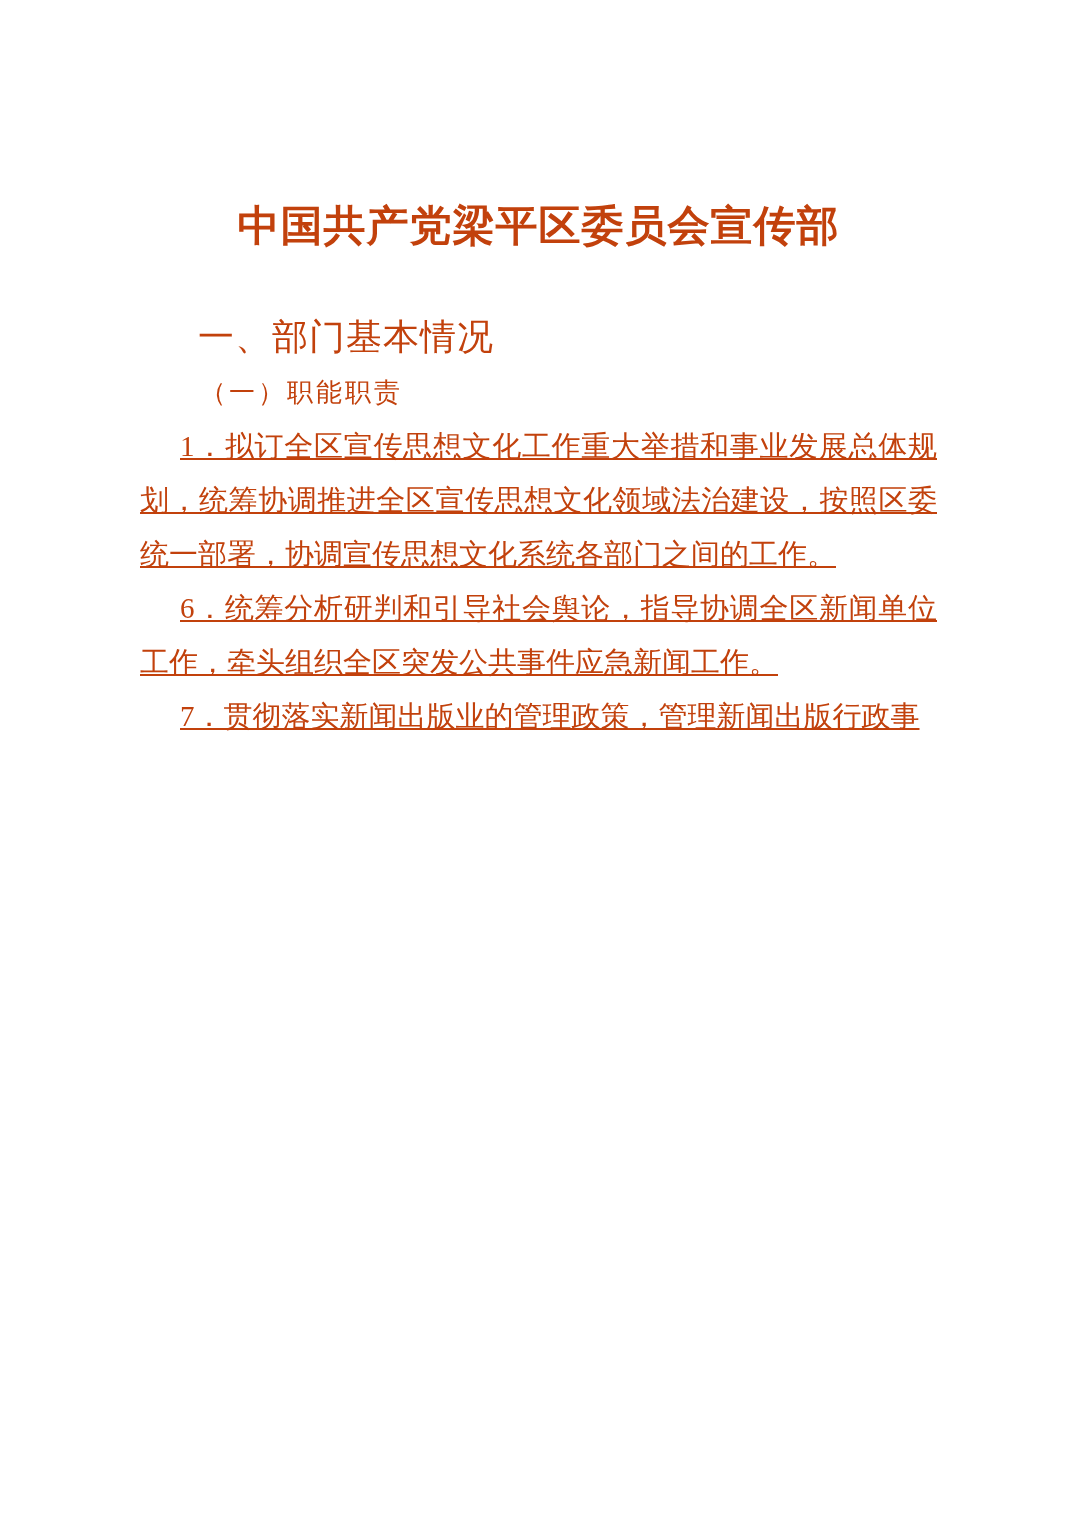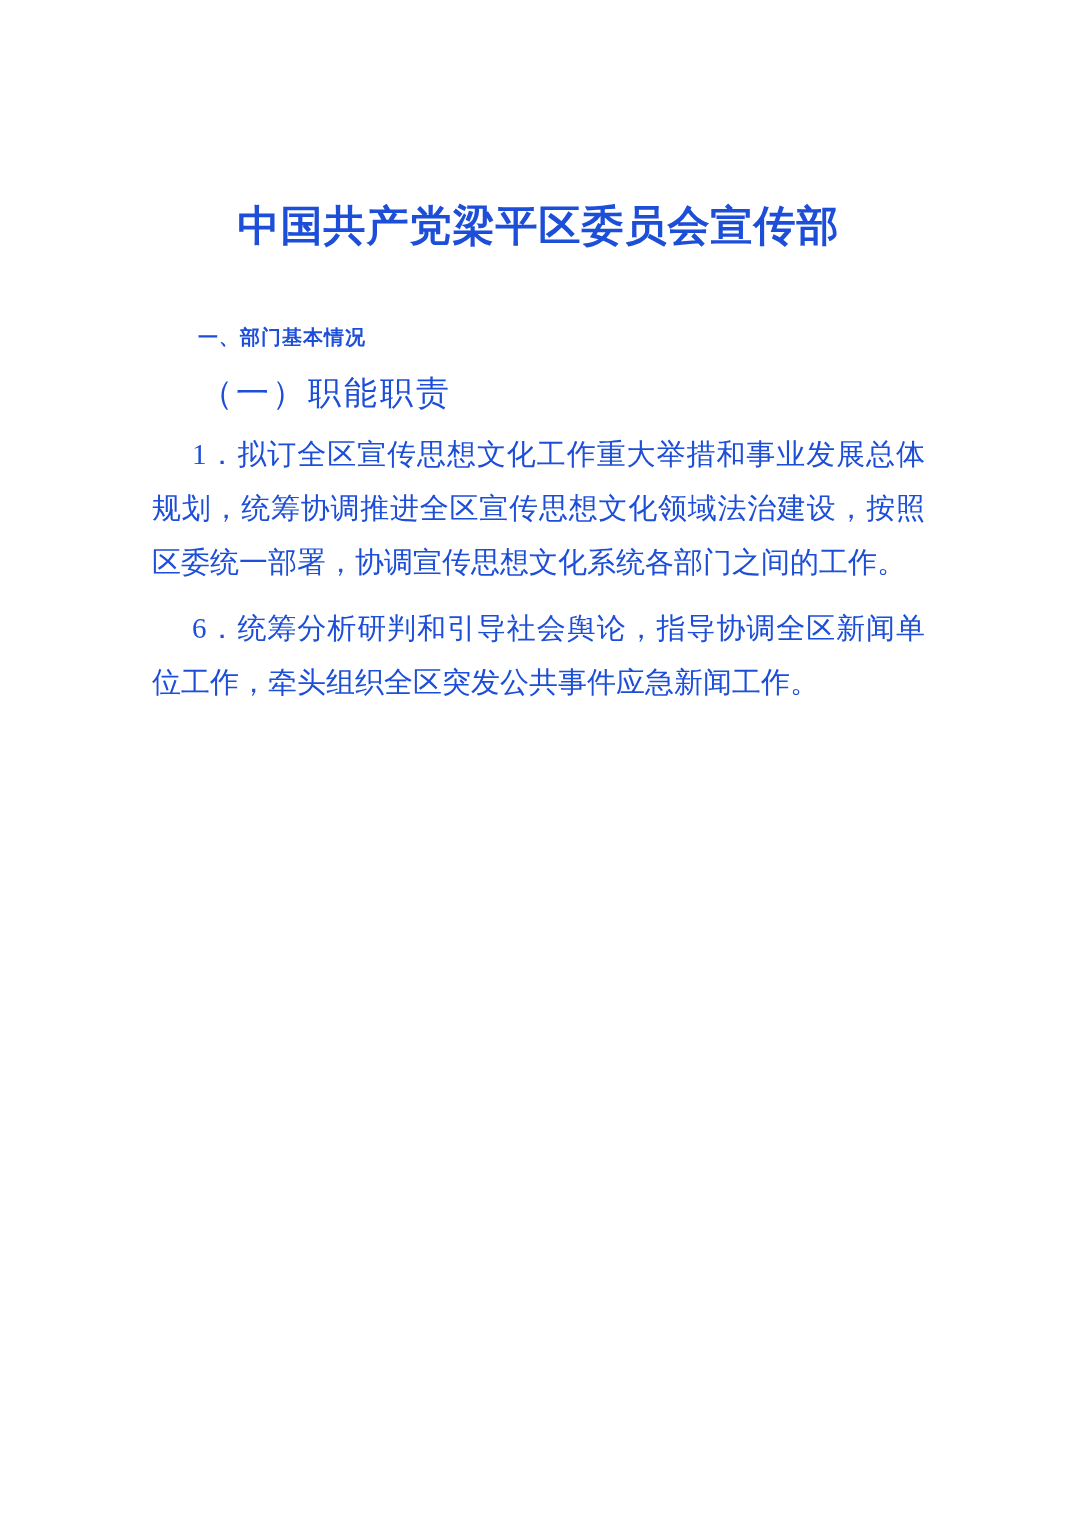--- a/index.html
+++ b/index.html
@@ -5,80 +5,82 @@
   html, body {
     margin: 0;
     padding: 0;
     background: #ffffff;
   }
   .page {
     position: relative;
     width: 1074px;
     height: 1520px;
     background: #ffffff;
-    color: #1d4ed8;
+    color: #c2410c;
     overflow: hidden;
   }
   .doc {
     margin-left: 140px;
     margin-right: 137px;
     padding-top: 198px;
   }
   .title {
     font-family: "Liberation Serif", "DejaVu Serif", serif;
     font-weight: bold;
     font-size: 42px;
     line-height: 57px;
     text-align: center;
     letter-spacing: 1px;
   }
   .section-heading {
     margin-top: 60px;
     font-family: "Liberation Sans", "DejaVu Sans", sans-serif;
-    font-weight: bold;
-    font-size: 20px;
+    font-weight: normal;
+    font-size: 36px;
     line-height: 44px;
     text-indent: 58px;
     letter-spacing: 1px;
   }
   .subsection-heading {
     margin-top: 12px;
     font-family: "Liberation Serif", "DejaVu Serif", serif;
-    font-size: 33px;
+    font-size: 26px;
     line-height: 44px;
     text-indent: 60px;
     letter-spacing: 3px;
   }
   .body-text {
     margin-top: 4px;
     font-family: "Liberation Serif", "DejaVu Serif", serif;
     font-size: 29px;
     line-height: 54px;
   }
   .body-text p {
-    margin: 12px;
+    margin: 0;
     padding: 0;
     text-indent: 40px;
     text-align: justify;
     text-justify: inter-character;
+    text-decoration: underline;
   }
 </style>
 </head>
 <body>
 
 <div class="page">
   <div class="doc">
 
     <div class="title">
       <div>中国共产党梁平区委员会宣传部</div>
     </div>
 
     <div class="section-heading">一、部门基本情况</div>
 
     <div class="subsection-heading">（一）职能职责</div>
 
     <div class="body-text">
       <p>1．拟订全区宣传思想文化工作重大举措和事业发展总体规划，统筹协调推进全区宣传思想文化领域法治建设，按照区委统一部署，协调宣传思想文化系统各部门之间的工作。</p>
       <p>6．统筹分析研判和引导社会舆论，指导协调全区新闻单位工作，牵头组织全区突发公共事件应急新闻工作。</p>
+      <p>7．贯彻落实新闻出版业的管理政策，管理新闻出版行政事</p>
     </div>
 
   </div>
 </div>
 
 </body></html>

